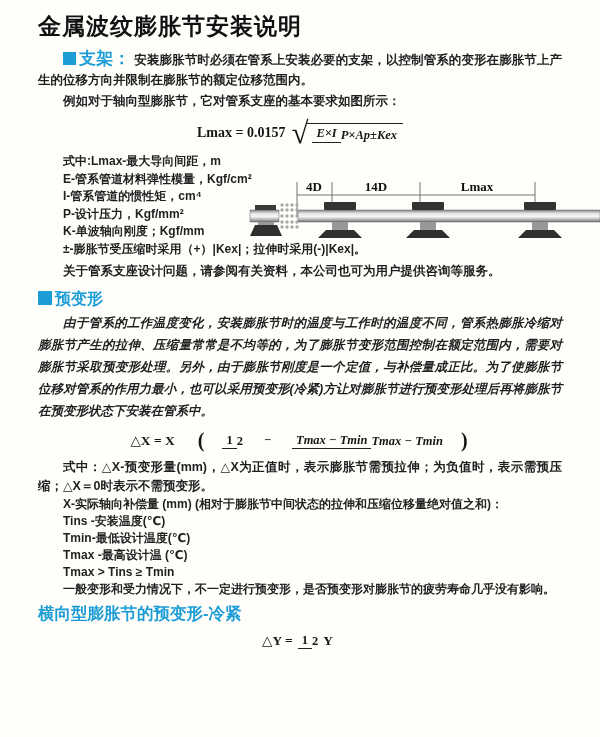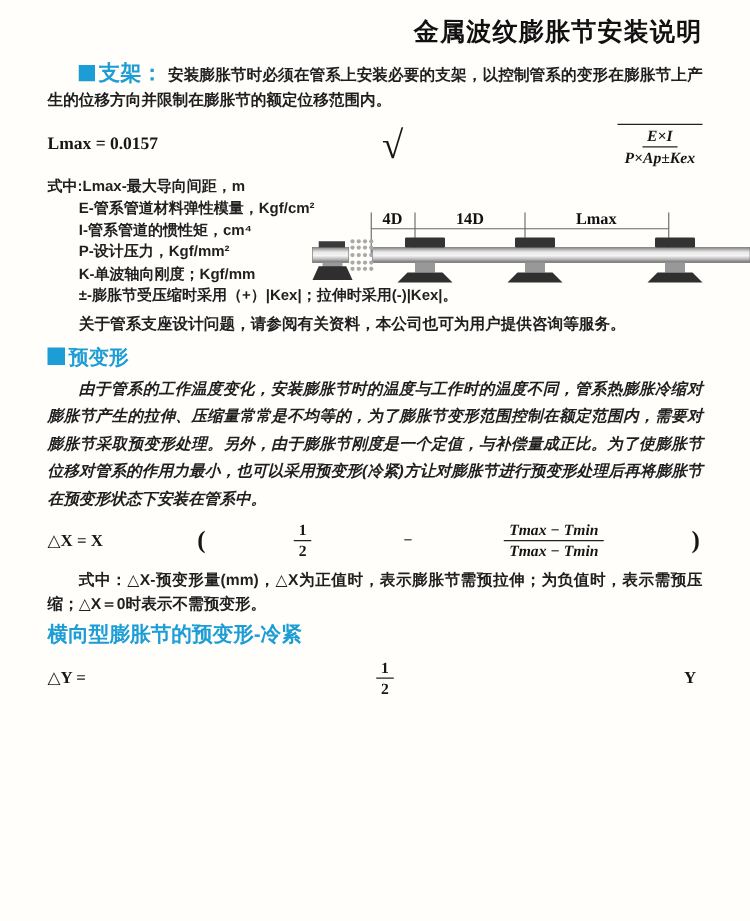--- a/index.html
+++ b/index.html
@@ -7,60 +7,60 @@
   html,body { width:600px; }
   body {
     height:737px; overflow:hidden;
     background:#fffefb; color:#1f1f1f;
     font-family:"Liberation Sans","DejaVu Sans",sans-serif;
     font-size:12.5px; font-weight:600;
   }
   .page { padding:10px 38px 0 38px; position:relative; }
 
   h1.title {
-    text-align:right; font-size:20px; line-height:28px;
+    text-align:left; font-size:23px; line-height:28px;
     font-weight:bold; color:#111; margin:2px 0 9px 0;
     letter-spacing:1px;
   }
 
   .para { line-height:20px; text-align:justify; }
   .indent { text-indent:2em; }
 
   .sec-label { color:var(--accent); font-size:17px; font-weight:bold; margin-right:4px; white-space:nowrap; }
   .sq {
     display:inline-block; width:13px; height:13px; background:var(--accent);
     margin-right:3px; vertical-align:-1px;
   }
   .sq2 { width:14px; height:14px; vertical-align:-1px; }
 
   
   .formula {
-    display:flex; justify-content:space-between; align-items:center;
+    display:flex; justify-content:center; align-items:center;
     font-family:"Liberation Serif","DejaVu Serif",serif; color:#161616;
   }
   .f1 { margin:9px 0 7px 0; }
   .f-lhs { font-weight:bold; font-size:14px; }
   .rad { font-size:31px; line-height:0.85; font-weight:400; margin:0 -2px 0 6px; }
   .rad-body { border-top:1.6px solid #222; padding:2px 6px 0 6px; }
-  .frac { display:inline-flex; flex-direction:column; align-items:center; line-height:1.15; font-size:12.5px; }
+  .frac { display:inline-flex; flex-direction:row; align-items:center; line-height:1.15; font-size:12.5px; }
   .frac .num { border-bottom:1px solid #222; padding:0 4px 1px 4px; }
   .frac .den { padding-top:1px; }
   .it { font-style:italic; }
   .paren { font-size:20px; font-weight:bold; margin:0 2px; }
   .op { margin:0 5px; font-weight:bold; }
   .f2 { margin:7px 0 6px 0;gap:16px; }
   .f3 { margin:8px 0 8px 0; }
   .f2 .f-lhs, .f3 .f-lhs { margin-right:5px; font-size:13.5px; }
   .f3 .rhs { margin-left:5px; }
 
   
   .defs-wrap { position:relative; }
   ul.defs { list-style:none; font-size:12px; }
   ul.defs li { line-height:17.5px; padding-left:25px; }
-  ul.defs li.first { padding-left:0; }
+  ul.defs li.first { padding-left:0;margin-left:25px; }
   .note { margin-top:4px; line-height:18px; }
 
   .diagram { position:absolute; left:210px; top:24px; }
 
   h2.sec-h { margin-top:9px; font-size:16px; line-height:20px; font-weight:bold; color:var(--accent); }
   .body2 { line-height:22px; margin-top:3px;font-style:italic; }
   h3.sub-h { color:var(--accent); font-size:16.5px; line-height:21px; font-weight:bold; }
   .axial { margin:6px 0 0 22px; }
   .lateral { margin:5px 0 0 0; }
 
@@ -77,20 +77,21 @@
 <body>
 
 <div class="page">
 
   <h1 class="title">金属波纹膨胀节安装说明</h1>
 
   <p class="para" style="text-indent:2em;">
     <span class="sec-label"><span class="sq"></span><span>支架：</span></span><span>安装膨胀节时必须在管系上安装必要的支架，以控制管系的变形在膨胀节上产生的位移方向并限制在膨胀节的额定位移范围内。</span>
   </p>
 
+  <p class="para indent" style="margin-top:1px;">例如对于轴向型膨胀节，它对管系支座的基本要求如图所示：</p>
 
   <div class="formula f1">
     <span class="f-lhs">Lmax = 0.0157</span>
     <span class="rad">√</span>
     <span class="rad-body">
       <span class="frac it">
         <span class="num">E×I</span>
         <span class="den">P×Ap±Kex</span>
       </span>
     </span>
@@ -197,20 +198,28 @@
     <span class="op">−</span>
     <span class="frac it">
       <span class="num">Tmax − Tmin</span>
       <span class="den">Tmax − Tmin</span>
     </span>
     <span class="paren">)</span>
   </div>
 
   <p class="para indent explain">式中：△X-预变形量(mm)，△X为正值时，表示膨胀节需预拉伸；为负值时，表示需预压缩；△X＝0时表示不需预变形。</p>
 
+  <ul class="items">
+    <li>X-实际轴向补偿量 (mm) (相对于膨胀节中间状态的拉伸和压缩位移量绝对值之和)：</li>
+    <li>Tins -安装温度(℃)</li>
+    <li>Tmin-最低设计温度(℃)</li>
+    <li>Tmax -最高设计温 (℃)</li>
+    <li>Tmax &gt; Tins ≥ Tmin</li>
+    <li>一般变形和受力情况下，不一定进行预变形，是否预变形对膨胀节的疲劳寿命几乎没有影响。</li>
+  </ul>
 
   <h3 class="sub-h lateral">横向型膨胀节的预变形-冷紧</h3>
 
   <div class="formula f3">
     <span class="f-lhs">△Y =</span>
     <span class="frac">
       <span class="num">1</span>
       <span class="den">2</span>
     </span>
     <span class="f-lhs rhs">Y</span>

